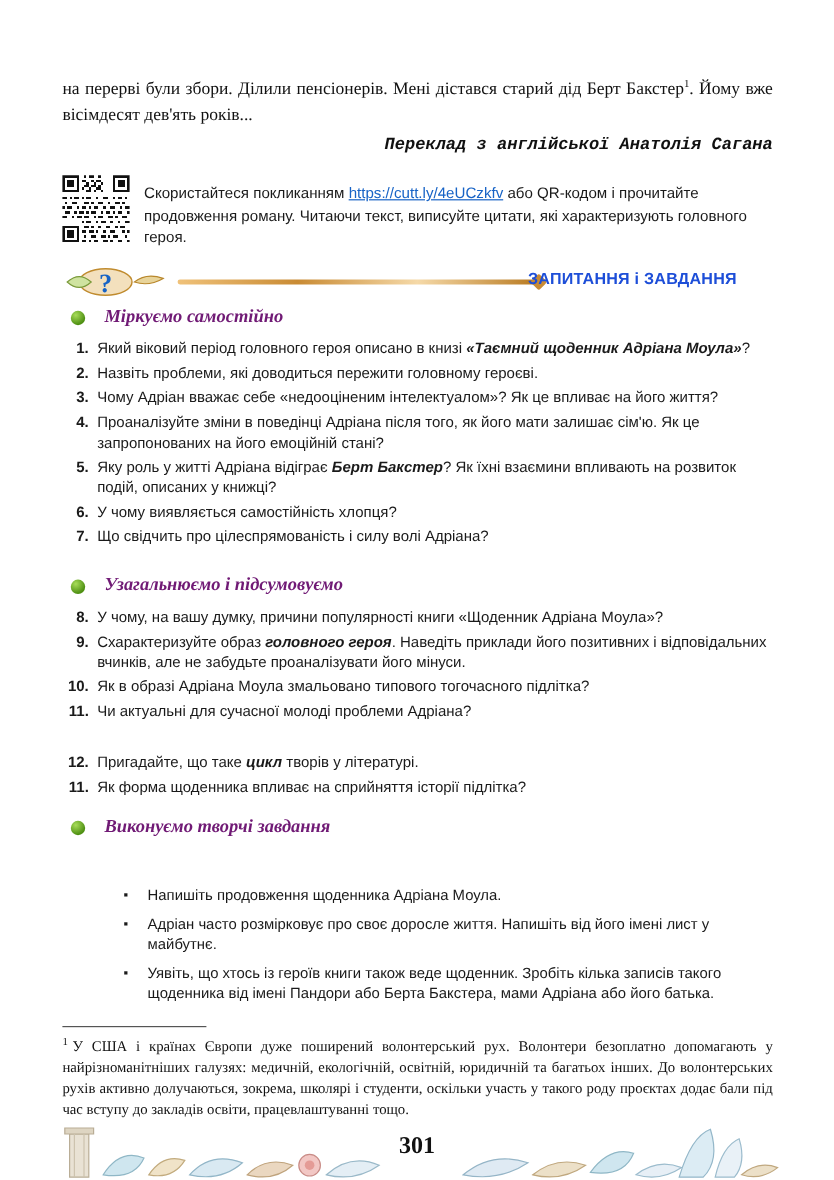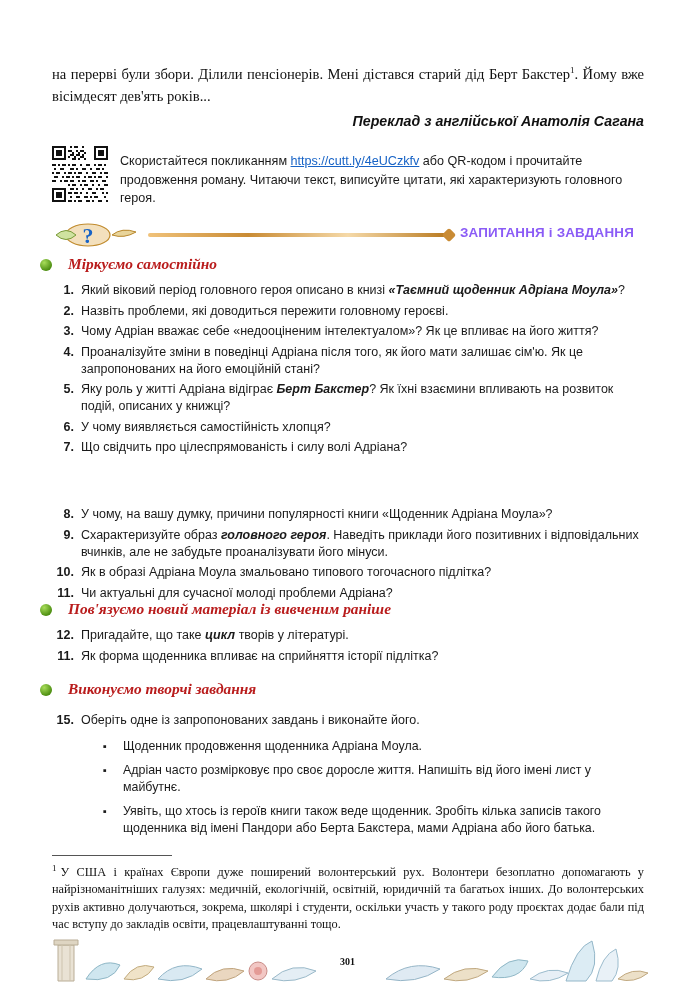--- a/index.html
+++ b/index.html
@@ -37,21 +37,21 @@
   .excerpt sup {
     font-size: 9px;
     vertical-align: super;
   }
   .translator {
     position: absolute;
     left: 52px;
     top: 113px;
     width: 592px;
     text-align: right;
-    font-family: Liberation Sans, sans-serif;
+    font-family: Liberation Mono, monospace;
     font-style: italic;
     font-weight: bold;
     font-size: 14.2px;
     color: #111;
   }
   
   .qr-box {
     position: absolute;
     left: 52px;
     top: 146px;
@@ -102,37 +102,37 @@
   }
   .qa-orn {
     position: absolute;
     left: 0;
     top: 0;
     width: 92px;
     height: 34px;
   }
   .qa-title {
     position: absolute;
-    right: 10px;
+    right: 30px;
     top: 7px;
     font-size: 13.4px;
     font-weight: bold;
-    color: #8b5cf6;
+    color: #1d4ed8;
     letter-spacing: .2px;
     margin-left: 24px;
   }
   
   .sub {
     position: absolute;
-    left: 68px;
+    left: 87px;
     font-family: "Liberation Serif", serif;
     font-style: italic;
     font-weight: bold;
     font-size: 15.4px;
-    color: #b91c1c;
+    color: #701a75;
   }
   .sub .bullet {
     position: absolute;
     left: -28px;
     top: 4px;
     width: 12px;
     height: 12px;
     border-radius: 50%;
     background: radial-gradient(circle at 35% 30%, #a8dd5a, #4e8f12 70%);
     display: inline-block;
@@ -221,21 +221,21 @@
     height: 62px;
   }
   .page-num {
     position: absolute;
     left: 0;
     bottom: 16px;
     width: 695px;
     text-align: center;
     font-family: "Liberation Serif", serif;
     font-weight: bold;
-    font-size: 10px;
+    font-size: 20px;
     color: #111;
   }
 </style>
 </head>
 <body>
 
 <div class="page">
 
   <div class="excerpt">
     <span>на перерві були збори. Ділили пенсіонерів. Мені дістався старий дід Берт Бакстер</span><sup>1</sup><span>. Йому вже вісімдесят дев'ять років...</span>
@@ -403,69 +403,63 @@
       <div class="qrow">
         <div class="qnum">6.</div>
         <div class="qtext">У чому виявляється самостійність хлопця?</div>
       </div>
       <div class="qrow">
         <div class="qnum">7.</div>
         <div class="qtext">Що свідчить про цілеспрямованість і силу волі Адріана?</div>
       </div>
     </div>
 
+  <div class="sub" style="top:479px">
+    <span class="bullet"></span>
+    <span>Узагальнюємо і підсумовуємо</span>
+  </div>
   <div class="qlist" id="g2" style="top:506px">
       <div class="qrow">
         <div class="qnum">8.</div>
         <div class="qtext">У чому, на вашу думку, причини популярності книги «Щоденник Адріана Моула»?</div>
       </div>
       <div class="qrow">
         <div class="qnum">9.</div>
         <div class="qtext">Схарактеризуйте образ <i>головного героя</i>. Наведіть приклади його позитивних і відповідальних вчинків, але не забудьте проаналізувати його мінуси.</div>
       </div>
       <div class="qrow">
         <div class="qnum">10.</div>
         <div class="qtext">Як в образі Адріана Моула змальовано типового тогочасного підлітка?</div>
       </div>
       <div class="qrow">
         <div class="qnum">11.</div>
         <div class="qtext">Чи актуальні для сучасної молоді проблеми Адріана?</div>
       </div>
     </div>
 
-  <div class="sub" style="top:600px">
-    <span class="bullet"></span>
-    <span>Пов'язуємо новий матеріал із вивченим раніше</span>
-  </div>
   <div class="qlist" id="g3" style="top:627px">
       <div class="qrow">
         <div class="qnum">12.</div>
         <div class="qtext">Пригадайте, що таке <i>цикл</i> творів у літературі.</div>
       </div>
       <div class="qrow">
         <div class="qnum">11.</div>
         <div class="qtext">Як форма щоденника впливає на сприйняття історії підлітка?</div>
       </div>
     </div>
 
   <div class="sub" style="top:680px">
     <span class="bullet"></span>
     <span>Виконуємо творчі завдання</span>
   </div>
-  <div class="qlist" id="g4" style="top:712px">
-      <div class="qrow">
-        <div class="qnum">15.</div>
-        <div class="qtext">Оберіть одне із запропонованих завдань і виконайте його.</div>
-      </div>
-    </div>
 
   <div class="tasks" id="tasks" style="top:738px">
       <div class="task">
         <div class="tb">▪</div>
-        <div class="tt">Щоденник продовження щоденника Адріана Моула.</div>
+        <div class="tt">Напишіть продовження щоденника Адріана Моула.</div>
       </div>
       <div class="task">
         <div class="tb">▪</div>
         <div class="tt">Адріан часто розмірковує про своє доросле життя. Напишіть від його імені лист у майбутнє.</div>
       </div>
       <div class="task">
         <div class="tb">▪</div>
         <div class="tt">Уявіть, що хтось із героїв книги також веде щоденник. Зробіть кілька записів такого щоденника від імені Пандори або Берта Бакстера, мами Адріана або його батька.</div>
       </div>
     </div>

